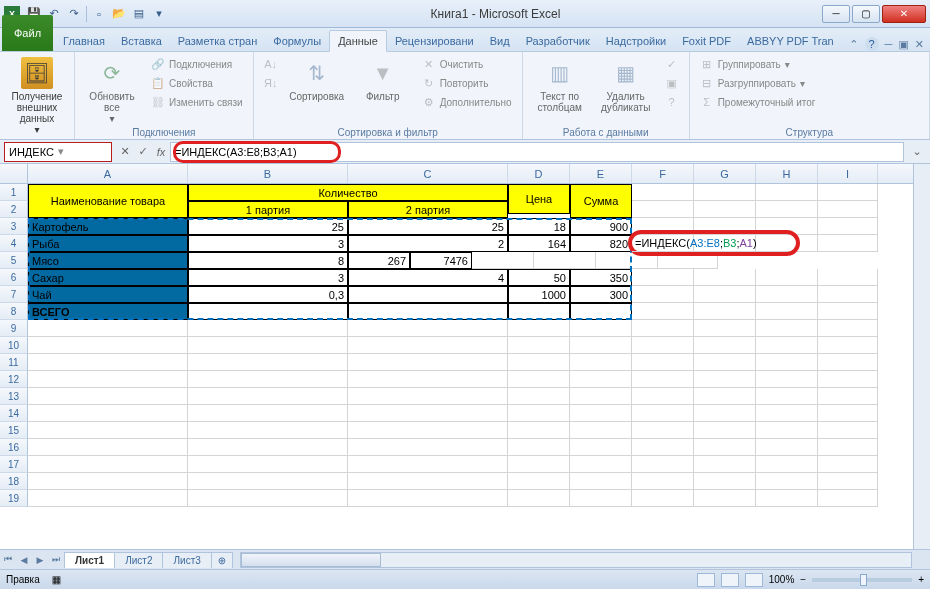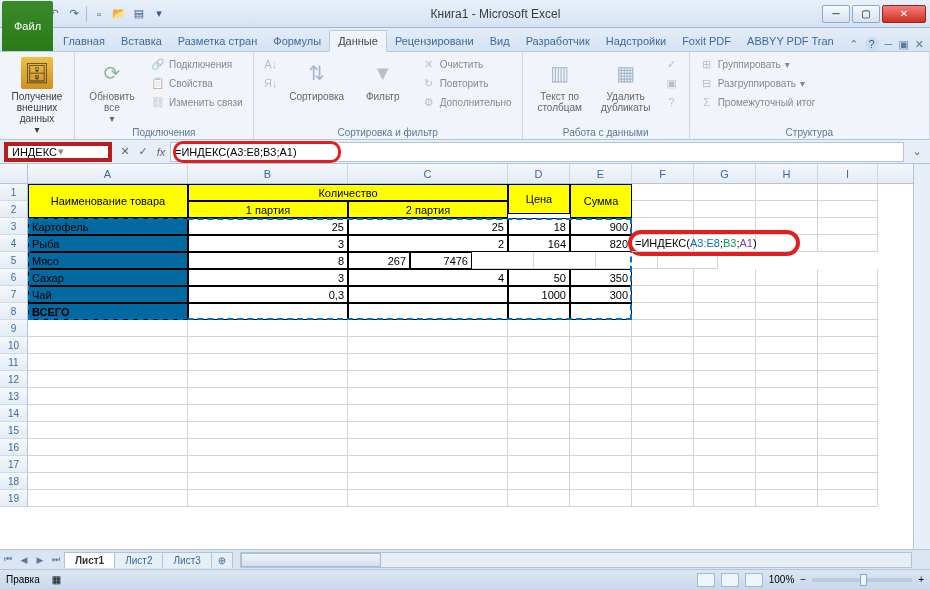--- a/index.html
+++ b/index.html
@@ -10,41 +10,41 @@
 .excel-icon { width: 16px; height: 16px; background: #2a7a3a; margin-right: 4px; display: flex; align-items: center; justify-content: center; color: #fff; font-size: 9px; font-weight: bold; }
 .qat-btn { width: 20px; height: 20px; display: flex; align-items: center; justify-content: center; font-size: 11px; color: #385d8a; cursor: pointer; }
 .qat-sep { width: 1px; height: 16px; background: #a8c0dd; margin: 0 2px; }
 .title-text { flex: 1; text-align: center; font-size: 12px; color: #3b3b3b; }
 .winbtns { display: flex; gap: 2px; }
 .winbtn { width: 28px; height: 18px; border: 1px solid #8aa8cc; border-radius: 2px; display: flex; align-items: center; justify-content: center; font-size: 10px; background: linear-gradient(#f4f8fc,#d7e4f2); cursor: pointer; }
 .winbtn.close { background: linear-gradient(#f08080,#d03020); color: #fff; border-color: #a02010; width: 44px; }
 
 
 .ribbon-tabs { height: 24px; background: linear-gradient(#e3edf7,#d5e3f3); display: flex; align-items: flex-end; padding-left: 2px; border-bottom: 1px solid #b8cce0; }
-.file-tab { background: linear-gradient(#3a8a2a,#2a7a1a); color: #fff; padding: 19px 12px; font-size: 11px; border-radius: 2px 2px 0 0; margin-right: 2px; cursor: pointer; text-align: center; }
+.file-tab { background: linear-gradient(#3a8a2a,#2a7a1a); color: #fff; padding: 12px 12px; font-size: 11px; border-radius: 2px 2px 0 0; margin-right: 2px; cursor: pointer; text-align: center; }
 .rtab { padding: 4px 8px; font-size: 11px; color: #3b6aa0; cursor: pointer; white-space: nowrap; }
 .rtab.active { background: #f1f5fb; border: 1px solid #b8cce0; border-bottom: 1px solid #f1f5fb; border-radius: 2px 2px 0 0; margin-bottom: -1px; color: #444; }
 .ribbon-tabs-right { margin-left: auto; display: flex; align-items: center; padding-right: 6px; gap: 6px; color: #5a7aa0; font-size: 11px; }
 
 
 .ribbon { height: 88px; background: #f1f5fb; border-bottom: 1px solid #b0c4de; display: flex; }
 .rgroup { border-right: 1px solid #cdd9e8; padding: 3px 6px 1px; display: flex; flex-direction: column; }
 .rgroup-body { flex: 1; display: flex; align-items: flex-start; gap: 4px; }
 .rgroup-label { text-align: center; font-size: 10px; color: #5a7aa0; padding-top: 1px; }
 .rbtn-big { display: flex; flex-direction: column; align-items: center; justify-content: center; width: 62px; padding: 2px; cursor: pointer; font-size: 10px; color: #666; text-align: center; line-height: 1.1; }
 .rbtn-big.enabled { color: #3b3b3b; }
 .rbtn-big .ricon { width: 32px; height: 32px; margin-bottom: 2px; opacity: 0.5; display:flex;align-items:center;justify-content:center;font-size:20px;}
 .rbtn-big.enabled .ricon { opacity: 1; }
 .rbtn-small-col { display: flex; flex-direction: column; gap: 1px; }
 .rbtn-small { display: flex; align-items: center; gap: 4px; font-size: 10px; color: #888; padding: 2px 4px; cursor: pointer; white-space: nowrap; }
 .rbtn-small .sicon { width: 14px; height: 14px; opacity: 0.5; display:inline-flex;align-items:center;justify-content:center;font-size:11px;}
 
 
 .formula-bar { height: 24px; background: #e8eef6; border-bottom: 1px solid #b0c4de; display: flex; align-items: center; }
-.name-box { width: 108px; height: 20px; background: #fff; border: 4px solid #b91c1c; margin: 0 4px; display: flex; align-items: center; padding: 0 4px; font-size: 11px; }
+.name-box { width: 108px; height: 20px; background: #fff; border: 1px solid #b91c1c; margin: 0 4px; display: flex; align-items: center; padding: 0 4px; font-size: 11px; }
 .name-box span { flex: 1; }
 .fb-btn { width: 18px; height: 18px; display: flex; align-items: center; justify-content: center; color: #666; font-size: 11px; cursor: pointer; }
 .formula-input-wrap { flex: 1; height: 20px; background: #fff; border: 1px solid #b0c4de; margin-right: 4px; display: flex; align-items: center; padding: 0 4px; font-size: 11px; position: relative; }
 .formula-highlight { position: absolute; left: 2px; top: -2px; height: 22px; width: 168px; border: 3px solid #e02020; border-radius: 10px; pointer-events: none; }
 
 
 .grid-area { position: absolute; top: 164px; left: 0; right: 0; bottom: 40px; background: #fff; overflow: hidden; }
 .col-headers { display: flex; height: 20px; background: linear-gradient(#f5f8fc,#e4ecf5); border-bottom: 1px solid #b0c4de; position: sticky; top: 0; }
 .corner { width: 28px; border-right: 1px solid #b0c4de; background: linear-gradient(#f5f8fc,#e4ecf5); }
 .ch { border-right: 1px solid #cdd9e8; display: flex; align-items: center; justify-content: center; font-size: 11px; color: #3b6aa0; }

